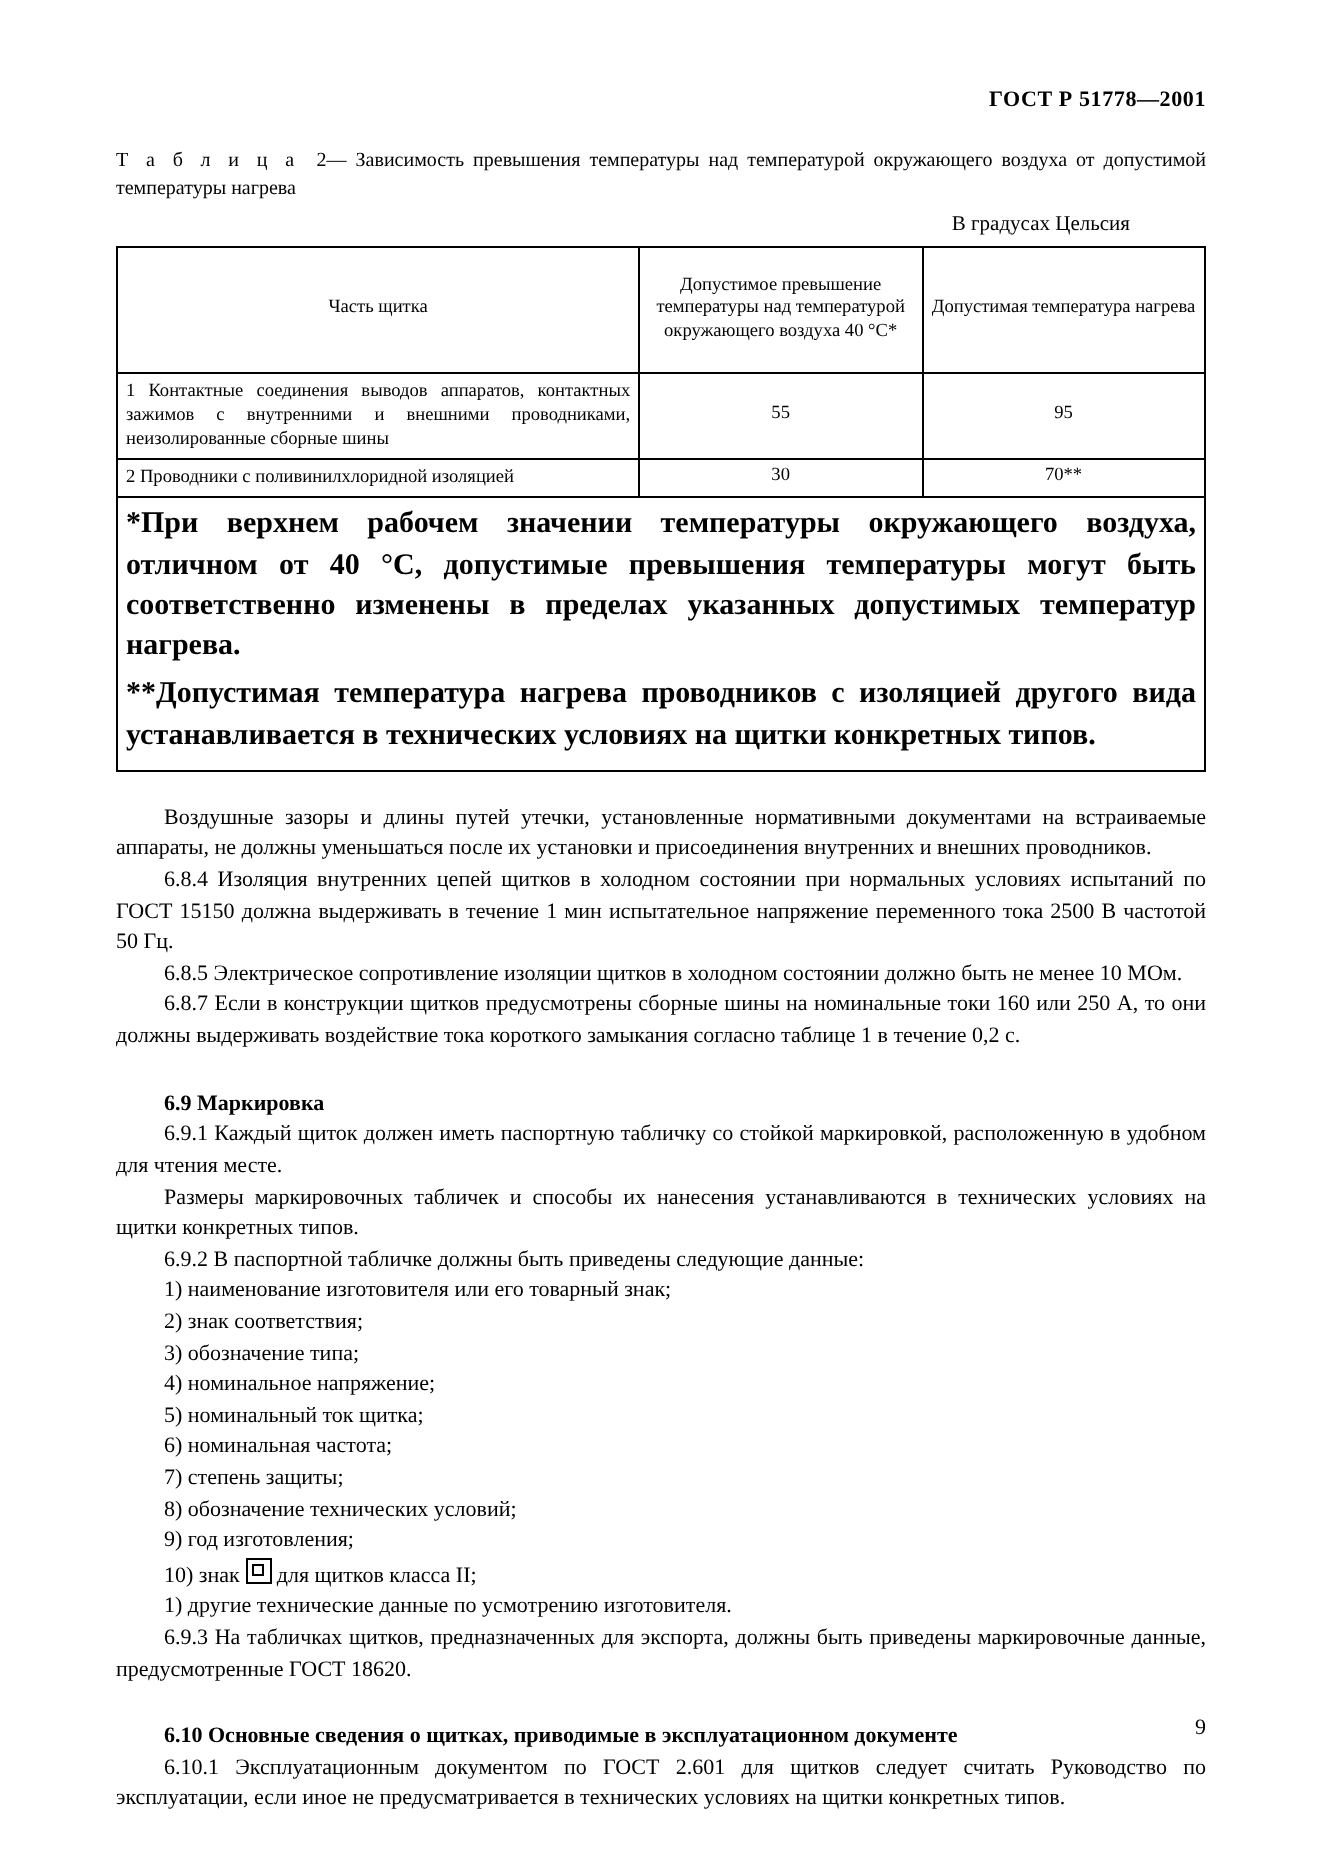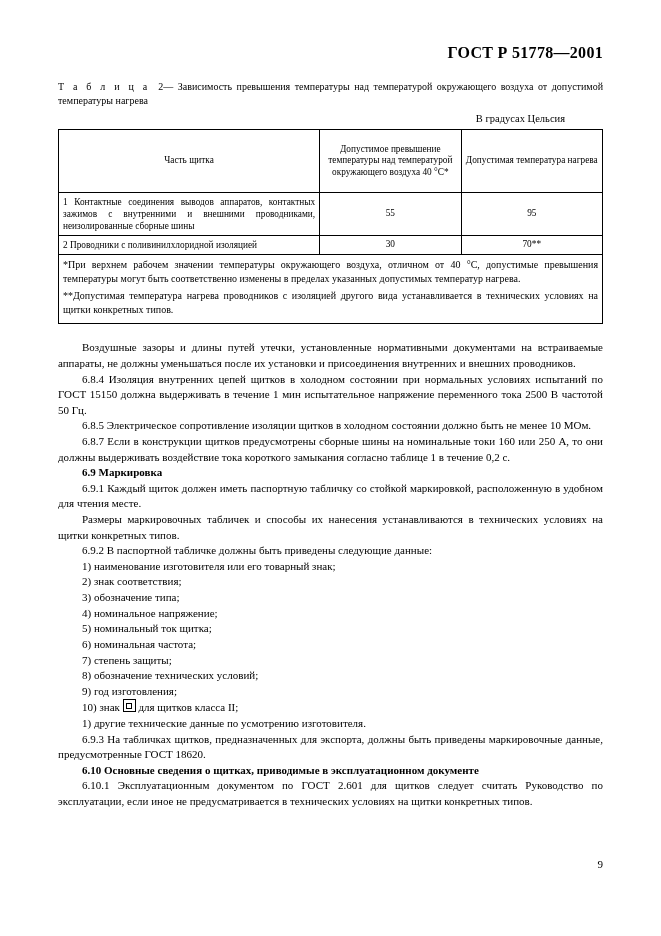--- a/index.html
+++ b/index.html
@@ -19,21 +19,21 @@
     left: 0; top: 0;
     width: 661px;
     height: 936px;
     box-sizing: border-box;
     padding: 44px 58px 20px 58px;
   }
   .header {
     text-align: right;
     font-family: "Liberation Serif", serif;
     font-weight: bold;
-    font-size: 16px;
+    font-size: 11px;
     letter-spacing: 0.3px;
     margin-bottom: 6px;
   }
   .table-caption {
     font-size: 10px;
     text-align: justify;
     line-height: 1.35;
     margin-bottom: 3px;
     margin-top: 18px;
   }
@@ -66,41 +66,42 @@
   td.rowlabel {
     text-align: justify;
     font-size: 9.3px;
     line-height: 1.3;
   }
   td.num {
     text-align: center;
   }
   td.note {
     text-align: justify;
-    font-size: 10px;
+    font-size: 15px;
     line-height: 1.35;
     border-top: none;
+    font-weight: bold;
   }
   .note p {
     margin: 0 0 4px 0;
   }
   .body-text {
     margin-top: 16px;
     font-size: 11px;
     line-height: 1.42;
     text-align: justify;
   }
   .body-text p {
     margin: 0;
     text-indent: 24px;
   }
   .body-text p.heading {
     text-indent: 24px;
     font-weight: bold;
-    margin-top: 0;
+    margin-top: 18px;
   }
   .body-text p.listitem {
     text-indent: 24px;
   }
   .footer-page {
     position: absolute;
     right: 58px;
     bottom: 66px;
     font-size: 11px;
   }

